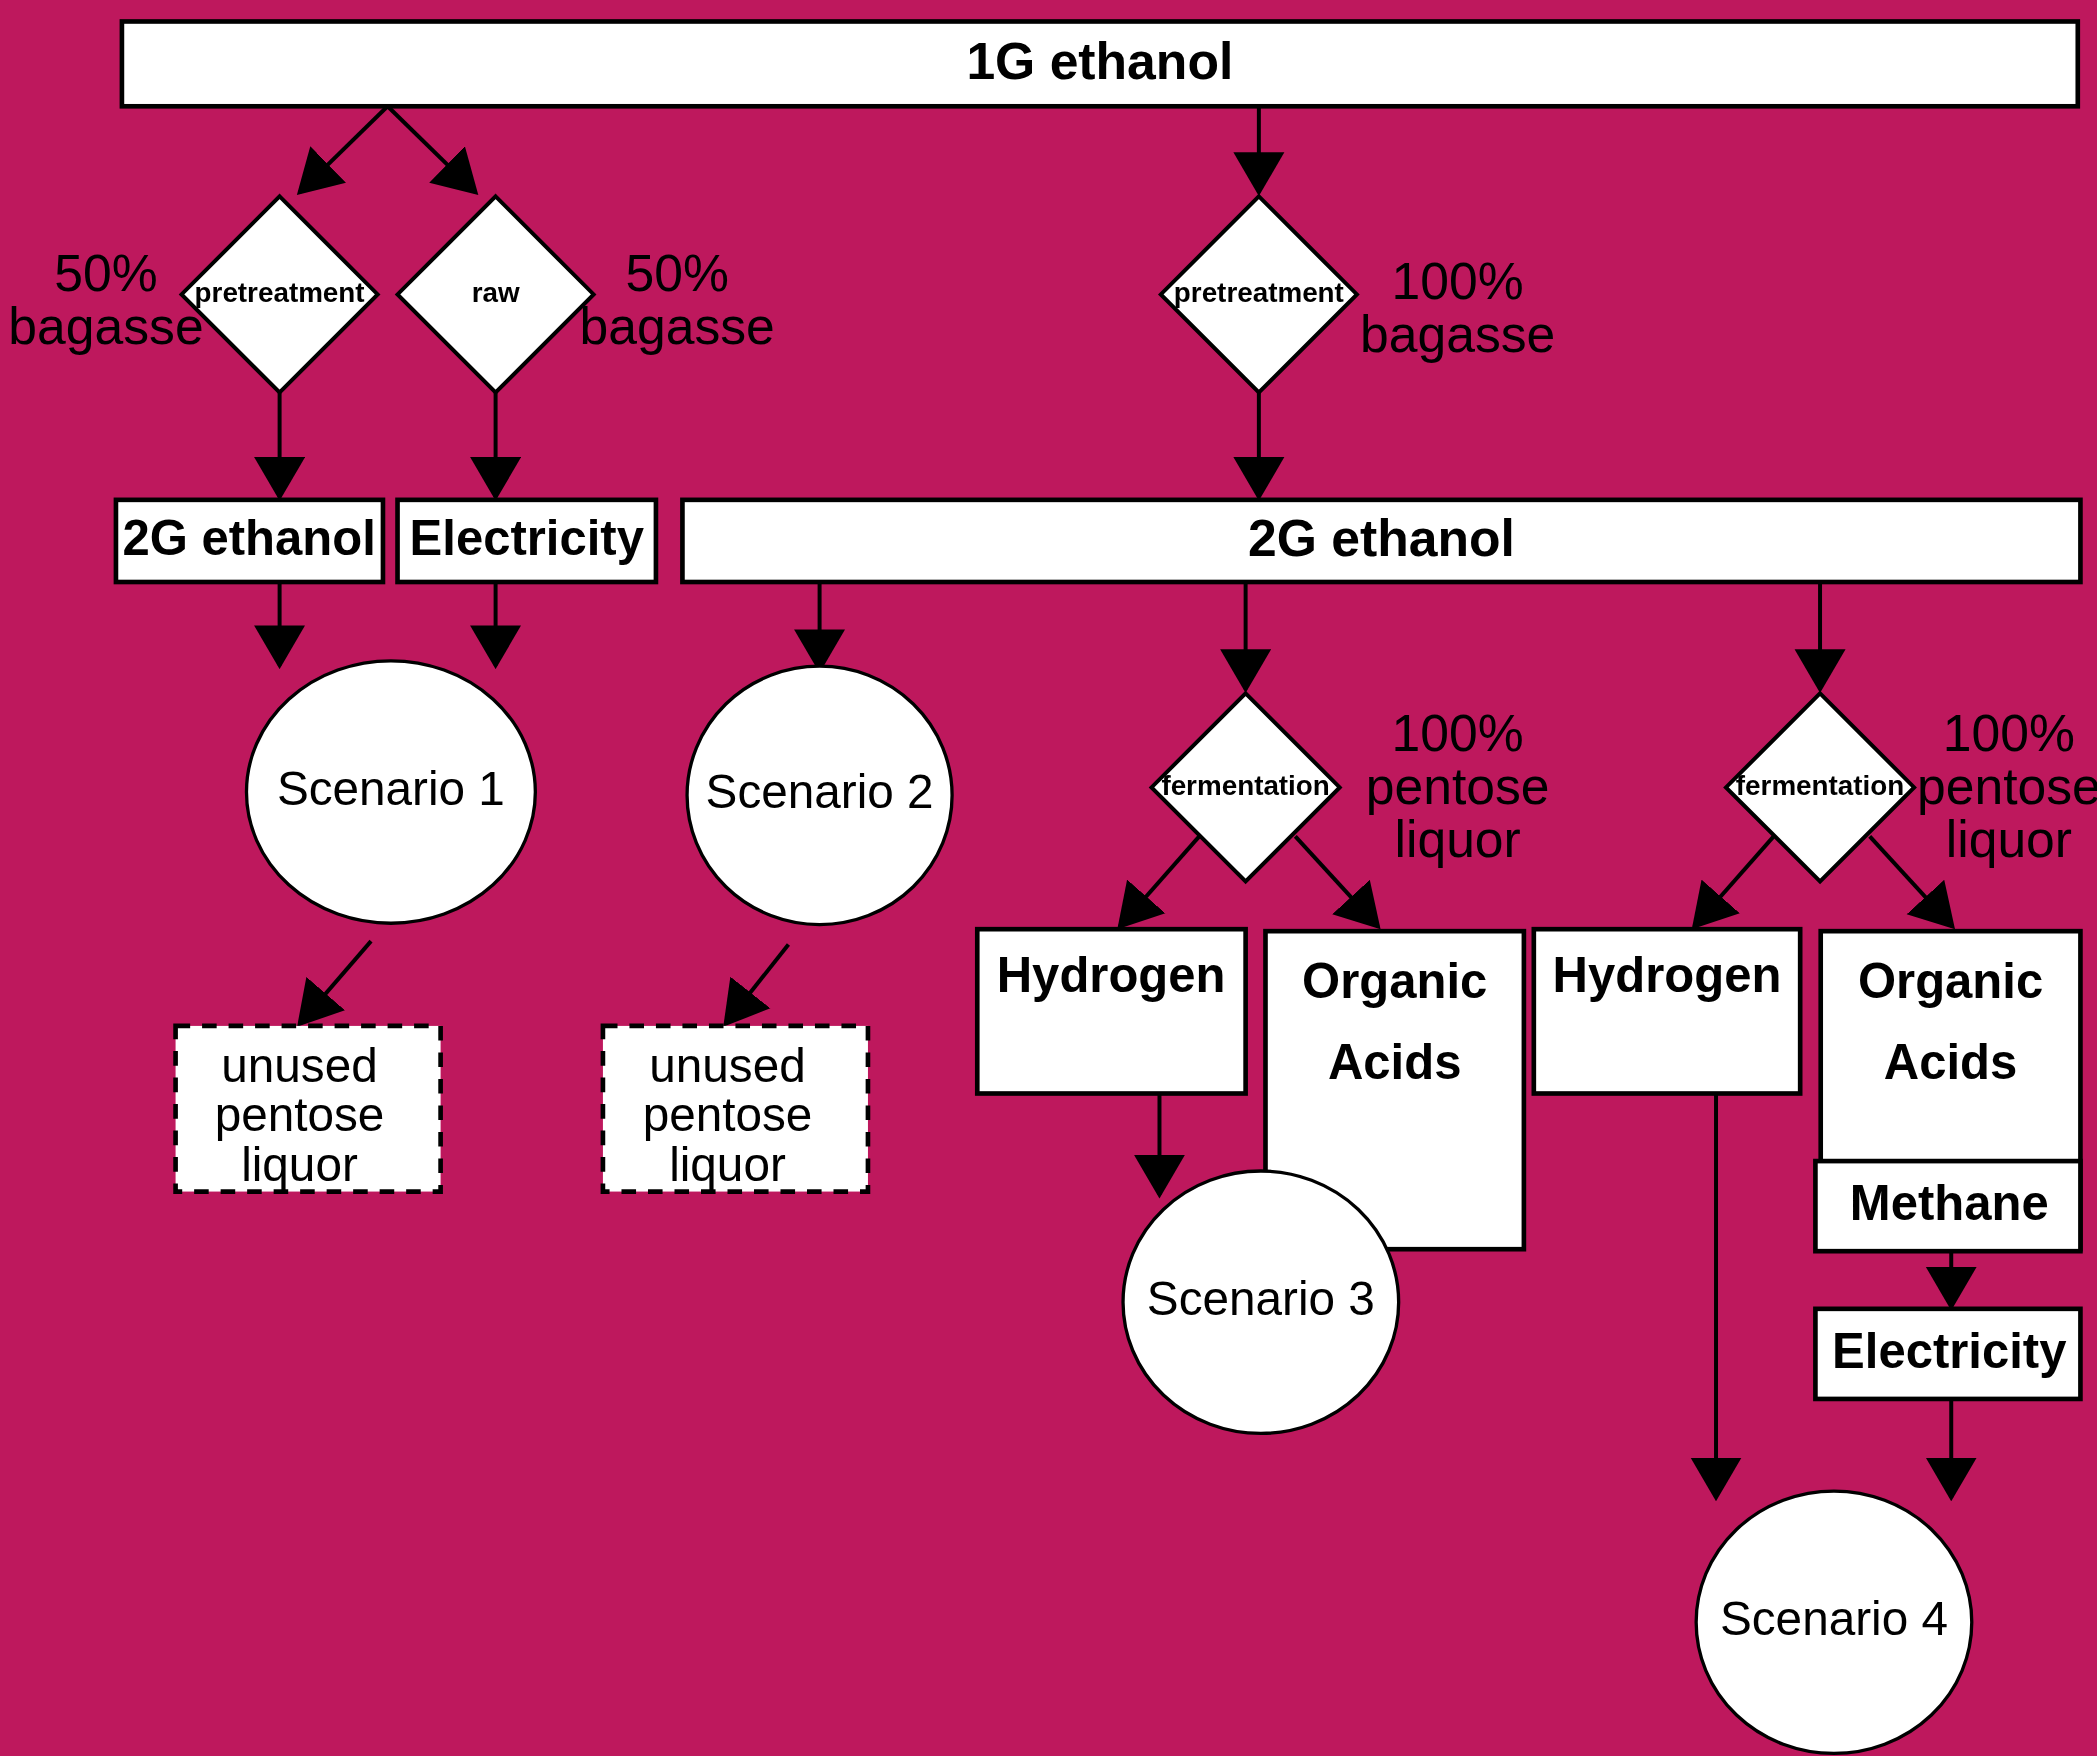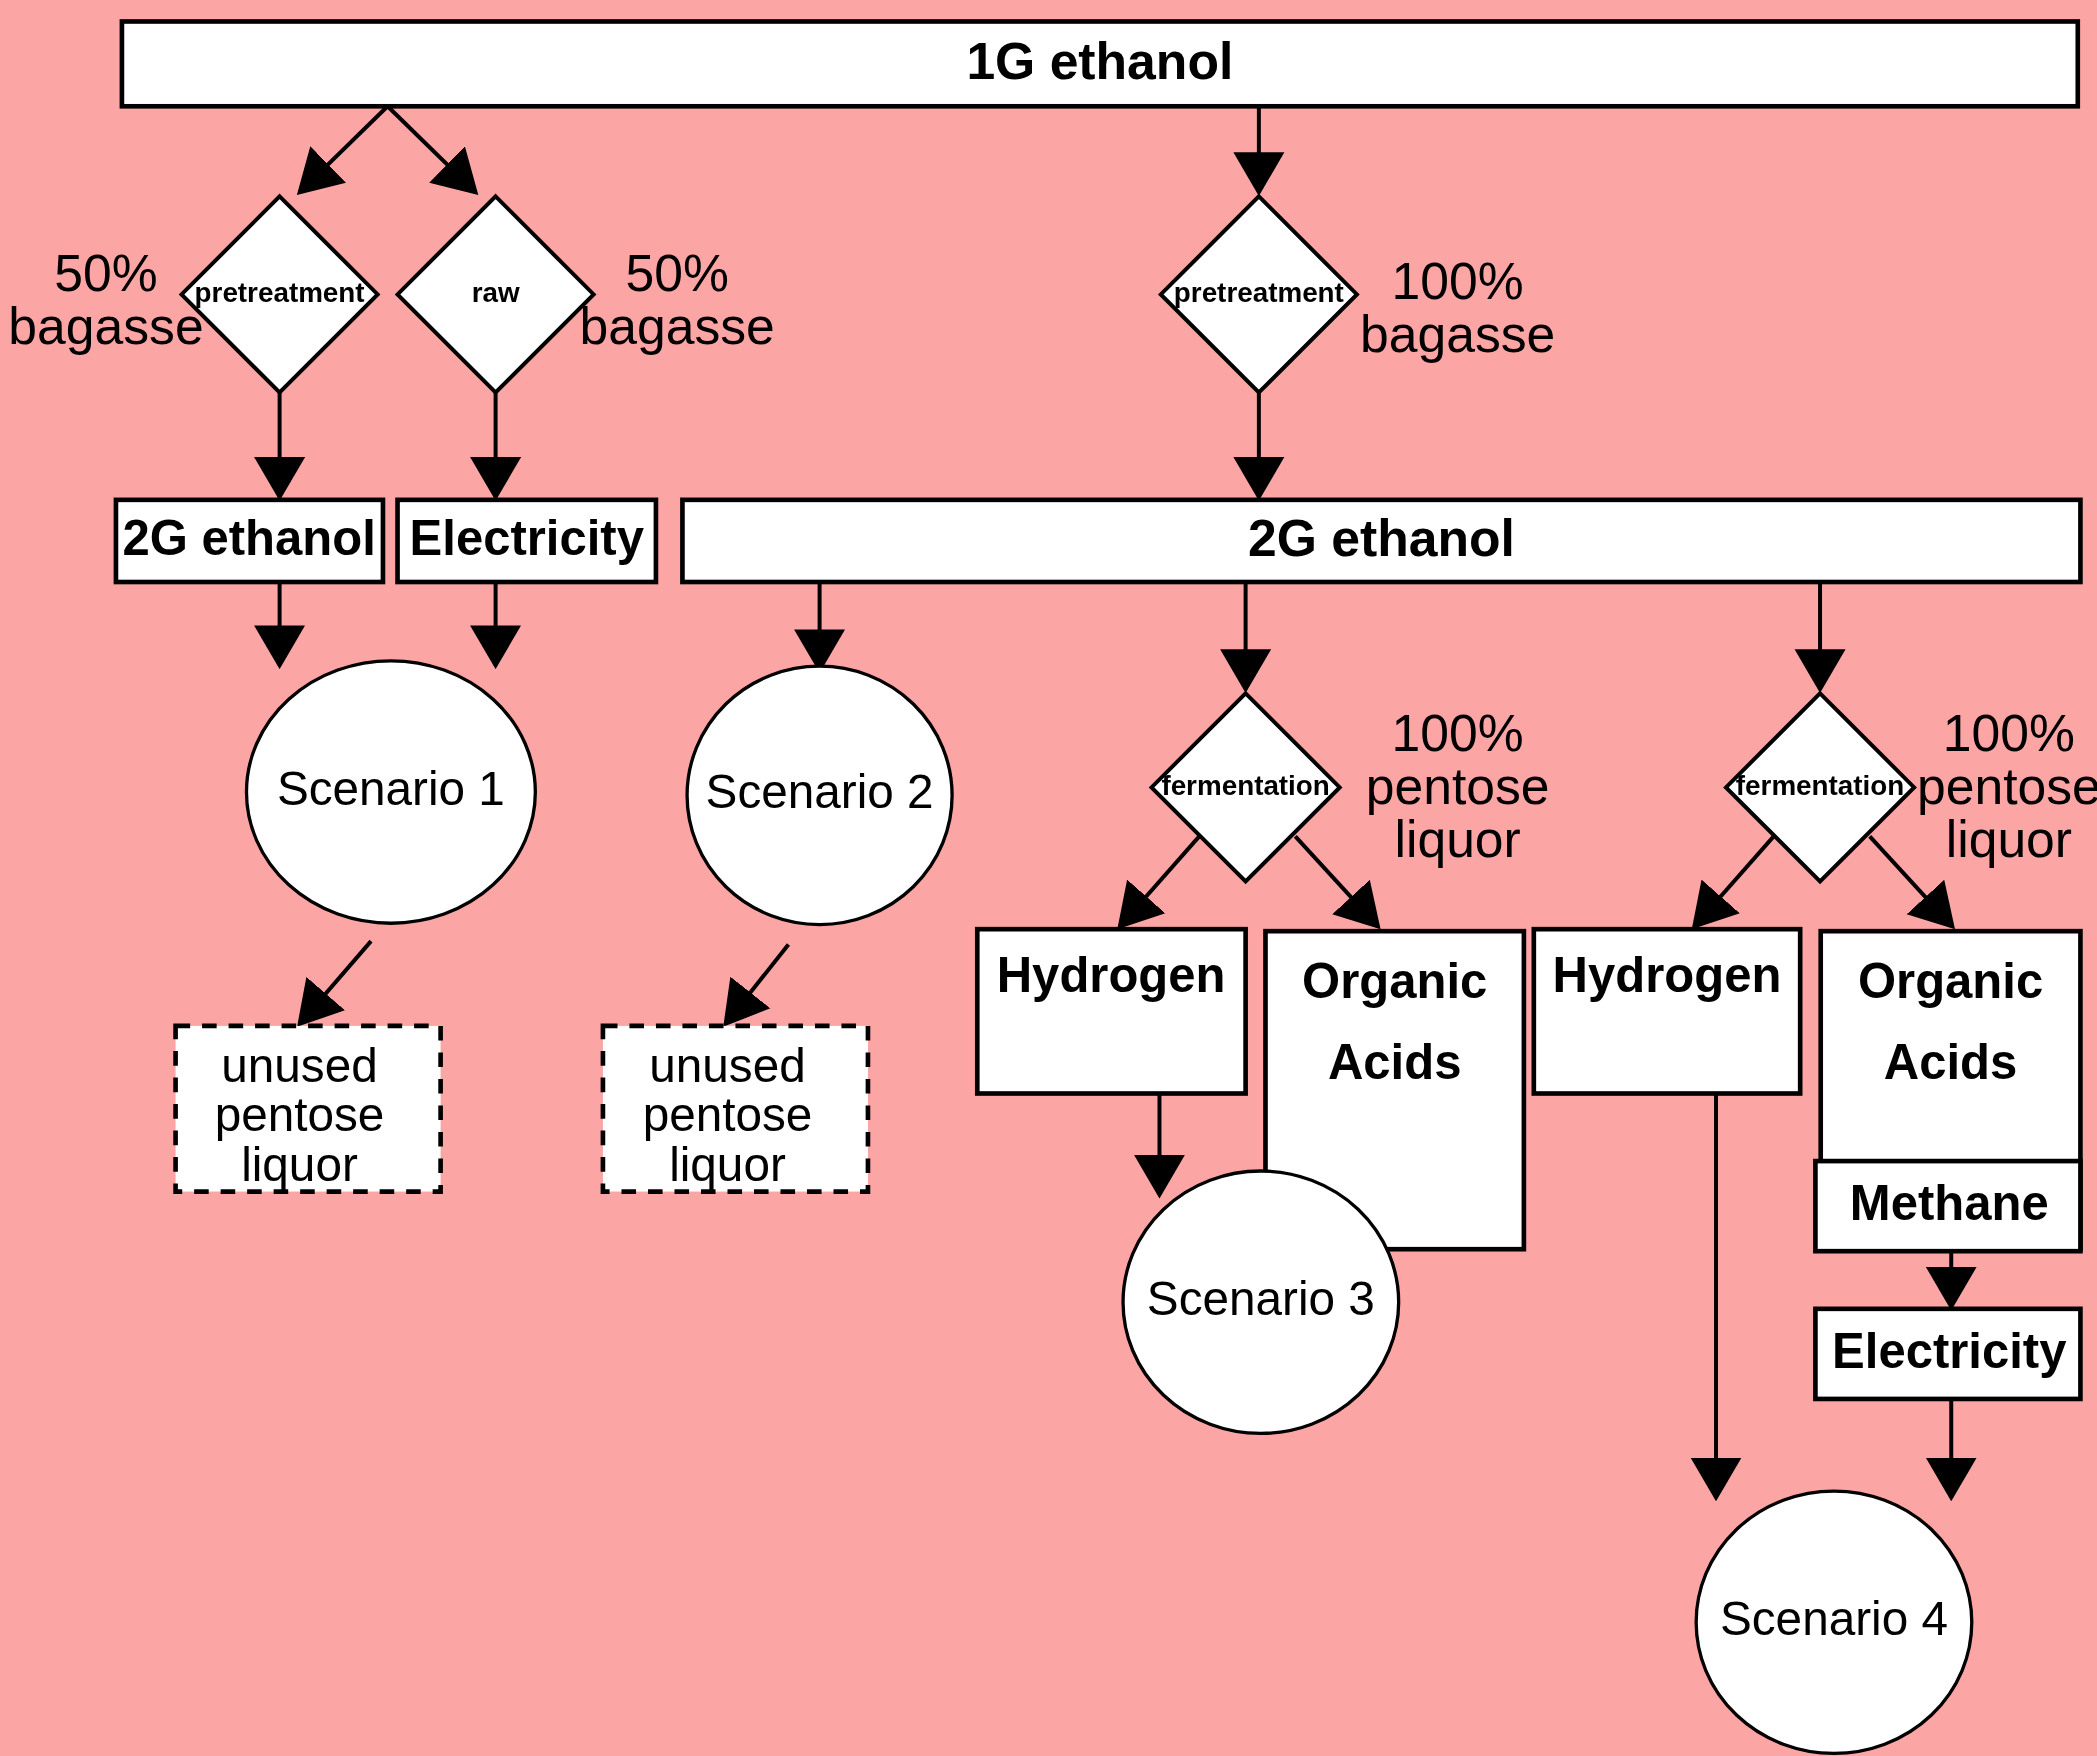--- a/index.html
+++ b/index.html
@@ -7,21 +7,21 @@
     padding: 0;
     background: #ffffff;
   }
   body {
     font-family: "Liberation Sans", sans-serif;
   }
   #diagram-root {
     position: relative;
     width: 2097px;
     height: 1757px;
-    background: #fca5a5;
+    background: #be185d;
     overflow: hidden;
   }
   svg.flow {
     position: absolute;
     top: 0;
     left: 0;
     width: 2097px;
     height: 1757px;
   }
   .node-rect {

